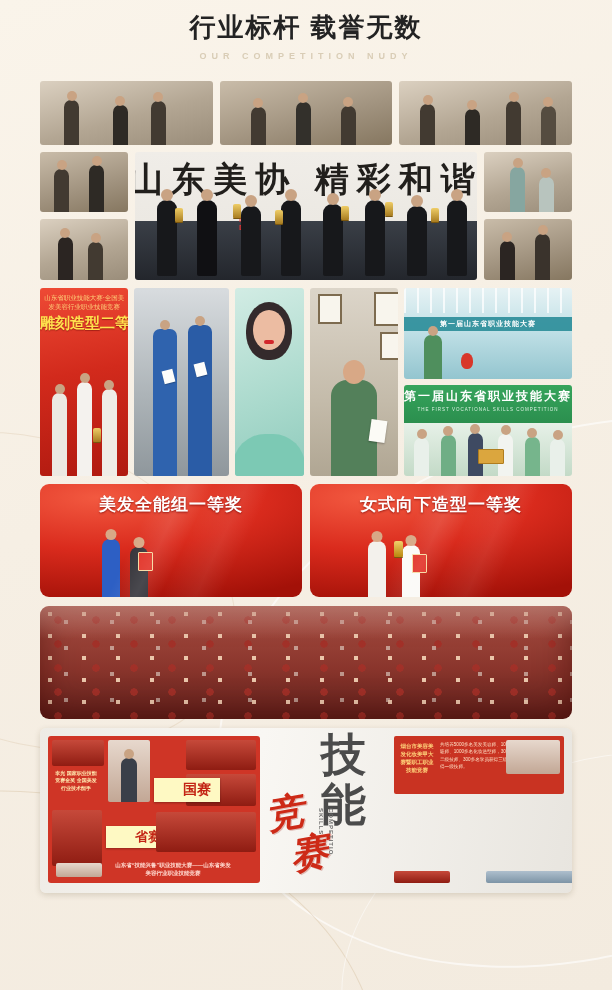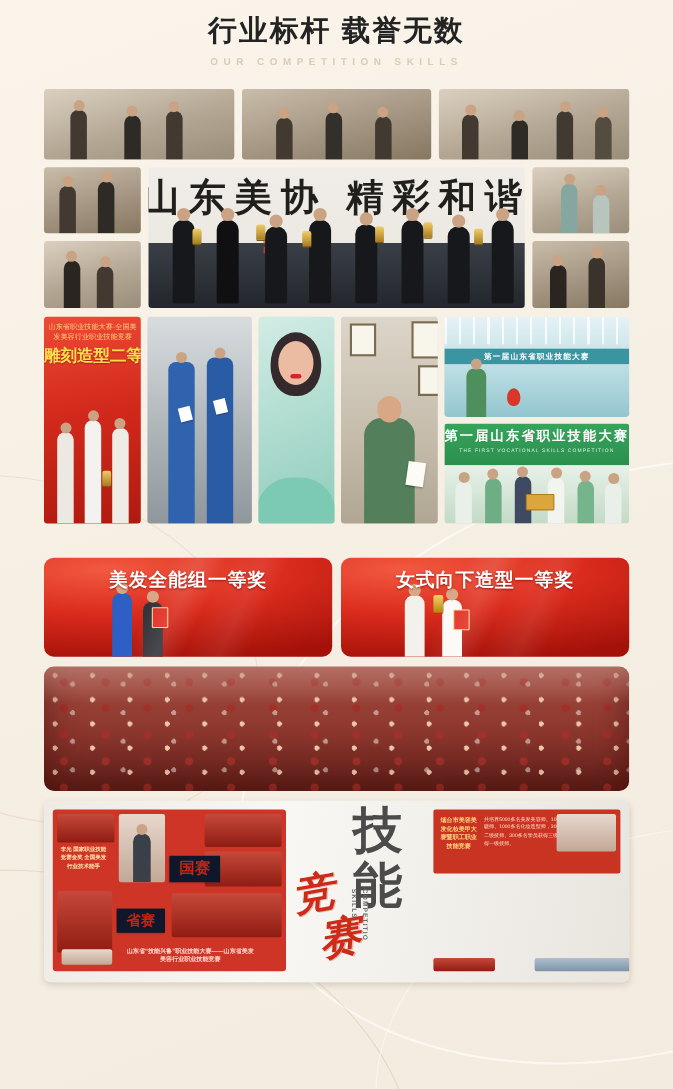--- a/index.html
+++ b/index.html
@@ -88,21 +88,21 @@
   .gb-body{position:relative;height:58%;background:linear-gradient(#e7f1e8,#c3dac7);}
   .plaque{position:absolute;bottom:12px;left:44%;width:24px;height:13px;background:#dba63e;
           border:1px solid #b07d1e;border-radius:1px;}
 
   
   .intro{margin:20px 28px 12px;font-size:17px;line-height:1.72;color:#3a3a3a;text-align:justify;}
 
   
   .awards{display:flex;gap:8px;height:113px;margin-top:8px;}
   .acard{flex:1;position:relative;overflow:hidden;border-radius:9px;
-         background:radial-gradient(130% 95% at 22% 12%,#f25940 0%,#da2b1d 48%,#a31108 100%);margin-top:23px;}
+         background:radial-gradient(130% 95% at 22% 12%,#f25940 0%,#da2b1d 48%,#a31108 100%);}
   .acard::after{content:"";position:absolute;inset:0;
          background:linear-gradient(115deg,transparent 38%,rgba(255,255,255,.10) 47%,transparent 55%,rgba(255,255,255,.07) 66%,transparent 74%);}
   .atitle{position:relative;z-index:1;margin-top:9px;text-align:center;font-size:17px;font-weight:900;
           color:#fff;letter-spacing:1px;white-space:nowrap;text-shadow:0 1px 2px rgba(110,0,0,.65);}
   .afig{position:absolute;bottom:0;width:18px;border-radius:8px 8px 0 0;}
   .afig::before{content:"";position:absolute;top:-10px;left:50%;transform:translateX(-50%);
                 width:11px;height:11px;border-radius:50%;background:#d8a886;}
   .cert{position:absolute;width:13px;height:17px;background:#e23227;border:1px solid #f7d9a0;border-radius:1px;}
   .atrophy{position:absolute;width:9px;height:16px;border-radius:2px 2px 1px 1px;
            background:linear-gradient(#f2d06c,#b8860b);box-shadow:0 1px 0 #7a560e;}
@@ -121,22 +121,22 @@
     background:linear-gradient(rgba(228,176,165,.45),transparent);}
 
   
   .wall{margin-top:9px;height:165px;border-radius:6px;position:relative;overflow:hidden;display:flex;
         background:linear-gradient(100deg,#eeebe5 0%,#f9f7f3 40%,#e8e5df 100%);
         box-shadow:0 2px 6px rgba(80,60,30,.18);}
   .wall-left{position:relative;width:212px;margin:8px 0 10px 8px;background:#cf3526;border-radius:3px;overflow:hidden;}
   .tile{position:absolute;border-radius:2px;overflow:hidden;background:linear-gradient(#c6493a,#8f1c12);}
   .tile.light{background:linear-gradient(#e7d8cd,#c2a795);}
   .tile.blue{background:linear-gradient(#aebfcd,#7d94a6);}
-  .wlabel{position:absolute;display:flex;align-items:center;justify-content:center;background:#0f172a;
-          color:#c32414;font-weight:900;border-radius:0;box-shadow:0 1px 2px rgba(0,0,0,.3);}
+  .wlabel{position:absolute;display:flex;align-items:center;justify-content:center;background:#fef9c3;
+          color:#c32414;font-weight:900;border-radius:0;box-shadow:0 1px 2px rgba(0,0,0,.3);padding-left:20px;}
   .cap-person{position:absolute;left:5px;top:34px;width:46px;font-size:5px;line-height:1.5;
               color:#ffe6ae;text-align:center;font-weight:bold;}
   .cap-shandong{position:absolute;left:66px;bottom:5px;width:118px;font-size:5.5px;line-height:1.55;
                 color:#ffd9cf;text-align:center;font-weight:bold;}
   .wall-center{position:relative;width:118px;}
   .bigchar{position:absolute;font-size:45px;font-weight:900;color:#4b4b4b;line-height:1;}
   .scriptchar{position:absolute;font-size:38px;font-weight:900;font-style:italic;color:#cd2a17;
               line-height:1;transform:rotate(-10deg);text-shadow:1px 1px 0 rgba(150,10,0,.25);}
   .vert-en{position:absolute;writing-mode:vertical-rl;font-size:6px;letter-spacing:1px;color:#6b6b6b;font-weight:bold;}
   .wall-right{position:relative;flex:1;margin:8px 8px 10px 0;}
@@ -154,21 +154,21 @@
   <div class="decor d1"></div>
   <div class="decor d2"></div>
   <div class="decor d3"></div>
   <div class="decor d4"></div>
 
   <div class="header">
     <div class="title">
       <span class="light">行业标杆</span>
       <span class="bold">载誉无数</span>
     </div>
-    <div class="subtitle">OUR COMPETITION SKILLS</div>
+    <div class="subtitle">OUR COMPETITION NUDY</div>
   </div>
 
   <div class="content">
 
     <div class="c1-rowA">
       <div class="ph">
         <span class="fig" style="left:14%;height:70%"></span>
         <span class="fig" style="left:42%;height:62%;background:#2e2a25"></span>
         <span class="fig" style="left:64%;height:68%"></span>
       </div>

